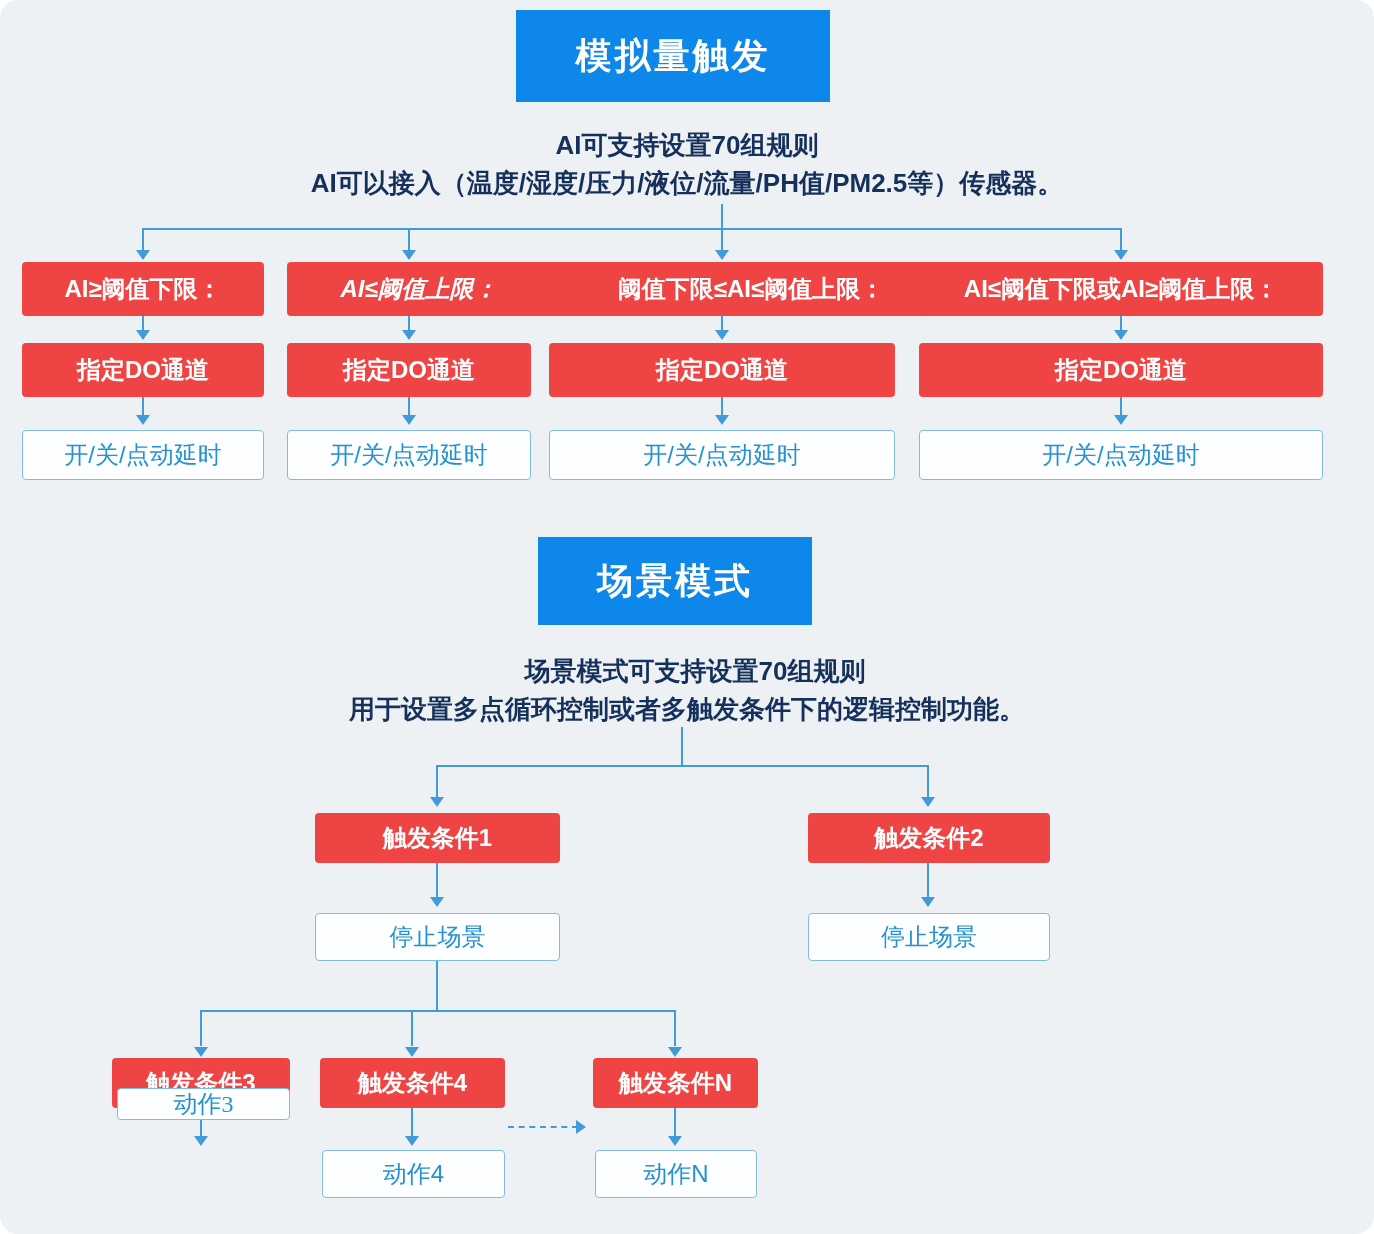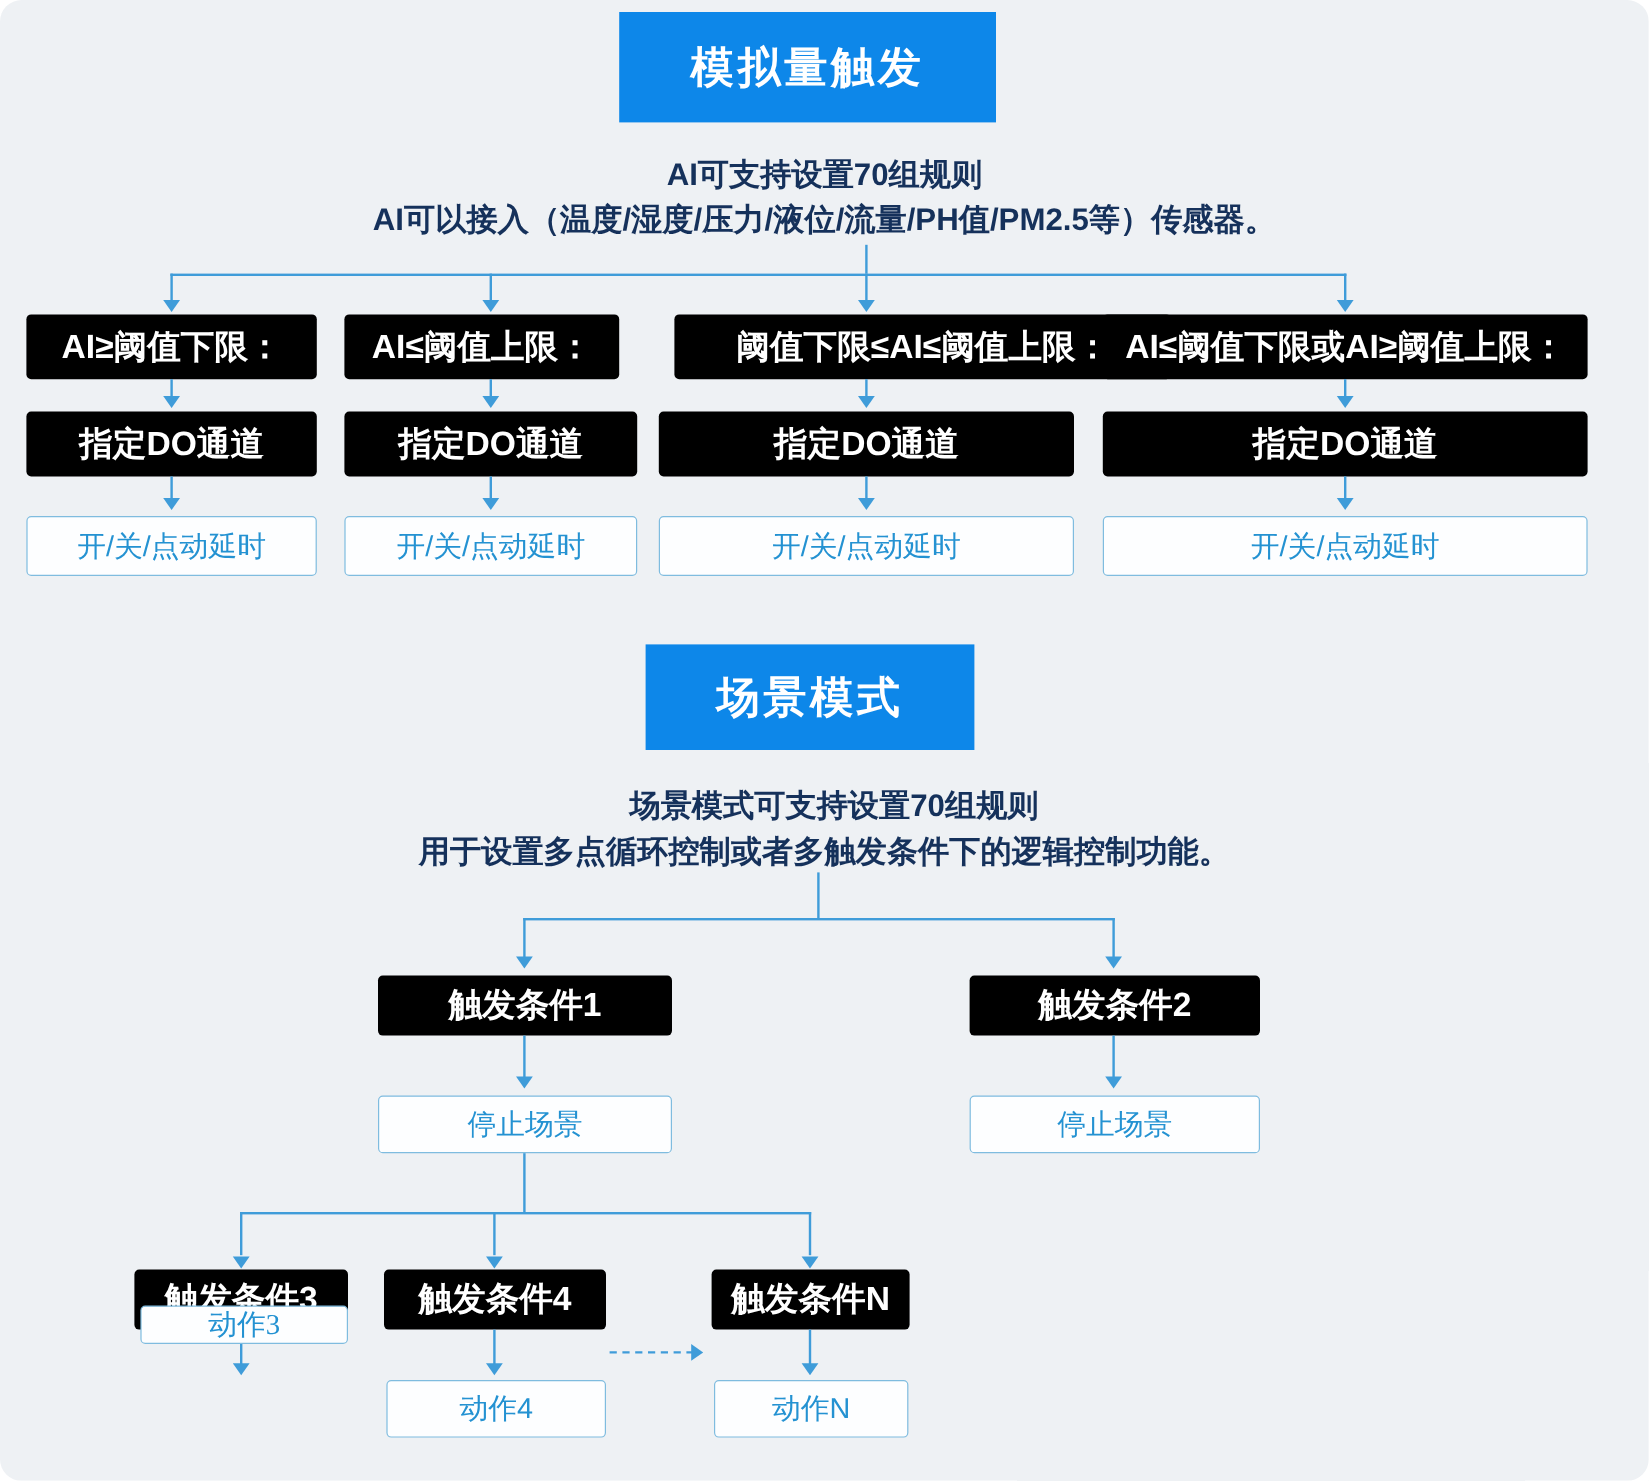--- a/index.html
+++ b/index.html
@@ -2,21 +2,21 @@
 <html><head>
 <meta charset="utf-8">
 <style>
   * { margin:0; padding:0; box-sizing:border-box; }
   html,body { background:#ffffff; font-family:"Liberation Sans", sans-serif; }
   .canvas { position:relative; width:1374px; height:1234px; background:#eef1f4; border-radius:18px; overflow:hidden; }
 
   .title-box { position:absolute; background:#0d87e9; color:#ffffff; font-size:36px; font-weight:bold;
                display:flex; align-items:center; justify-content:center; border-radius:0; letter-spacing:3px; }
   .desc { position:absolute; left:0; width:100%; text-align:center; color:#15315b; font-size:26px; font-weight:600; }
-  .orange-box { position:absolute; background:#000000; color:#ffffff; font-size:28px; font-weight:bold;
+  .orange-box { position:absolute; background:#ef4444; color:#ffffff; font-size:24px; font-weight:bold;
                 display:flex; align-items:center; justify-content:center; border-radius:4px; }
   .outline-box { position:absolute; background:#fdfeff; border:1px solid #7fbcdf; color:#2492d2; font-size:24px;
                  display:flex; align-items:center; justify-content:center; border-radius:4px; }
 
   .vline { position:absolute; width:2px; background:#3f9cd9; }
   .hline { position:absolute; height:2px; background:#3f9cd9; }
   .ah-down { position:absolute; width:0; height:0; border-left:7px solid transparent; border-right:7px solid transparent; border-top:10px solid #3f9cd9; }
   .ah-right { position:absolute; width:0; height:0; border-top:7px solid transparent; border-bottom:7px solid transparent; border-left:10px solid #3f9cd9; }
   .dash { position:absolute; height:0; border-top:2px dashed #3f9cd9; }
 </style>
@@ -38,31 +38,31 @@
   <div class="orange-box" style="left:22px; top:262px; width:242px; height:54px;">AI≥阈值下限：</div>
   <div class="vline" style="left:142px; top:316px; height:16px;"></div>
   <div class="ah-down" style="left:136px; top:330px;"></div>
   <div class="orange-box" style="left:22px; top:343px; width:242px; height:54px;">指定DO通道</div>
   <div class="vline" style="left:142px; top:397px; height:20px;"></div>
   <div class="ah-down" style="left:136px; top:415px;"></div>
   <div class="outline-box" style="left:22px; top:430px; width:242px; height:50px;">开/关/点动延时</div>
 
   <div class="vline" style="left:408px; top:228px; height:24px;"></div>
   <div class="ah-down" style="left:402px; top:250px;"></div>
-  <div class="orange-box" style="left:287px; top:262px; width:229px; height:54px;">AI≤阈值上限：</div>
+  <div class="orange-box" style="left:287px; top:262px; width:264px; height:54px;font-style:italic;">AI≤阈值上限：</div>
   <div class="vline" style="left:408px; top:316px; height:16px;"></div>
   <div class="ah-down" style="left:402px; top:330px;"></div>
   <div class="orange-box" style="left:287px; top:343px; width:244px; height:54px;">指定DO通道</div>
   <div class="vline" style="left:408px; top:397px; height:20px;"></div>
   <div class="ah-down" style="left:402px; top:415px;"></div>
   <div class="outline-box" style="left:287px; top:430px; width:244px; height:50px;">开/关/点动延时</div>
 
   <div class="vline" style="left:721px; top:228px; height:24px;"></div>
   <div class="ah-down" style="left:715px; top:250px;"></div>
-  <div class="orange-box" style="left:562px; top:262px; width:414px; height:54px;">阈值下限≤AI≤阈值上限：</div>
+  <div class="orange-box" style="left:544px; top:262px; width:414px; height:54px;">阈值下限≤AI≤阈值上限：</div>
   <div class="vline" style="left:721px; top:316px; height:16px;"></div>
   <div class="ah-down" style="left:715px; top:330px;"></div>
   <div class="orange-box" style="left:549px; top:343px; width:346px; height:54px;">指定DO通道</div>
   <div class="vline" style="left:721px; top:397px; height:20px;"></div>
   <div class="ah-down" style="left:715px; top:415px;"></div>
   <div class="outline-box" style="left:549px; top:430px; width:346px; height:50px;">开/关/点动延时</div>
 
   <div class="vline" style="left:1120px; top:228px; height:24px;"></div>
   <div class="ah-down" style="left:1114px; top:250px;"></div>
   <div class="orange-box" style="left:919px; top:262px; width:404px; height:54px;">AI≤阈值下限或AI≥阈值上限：</div>

